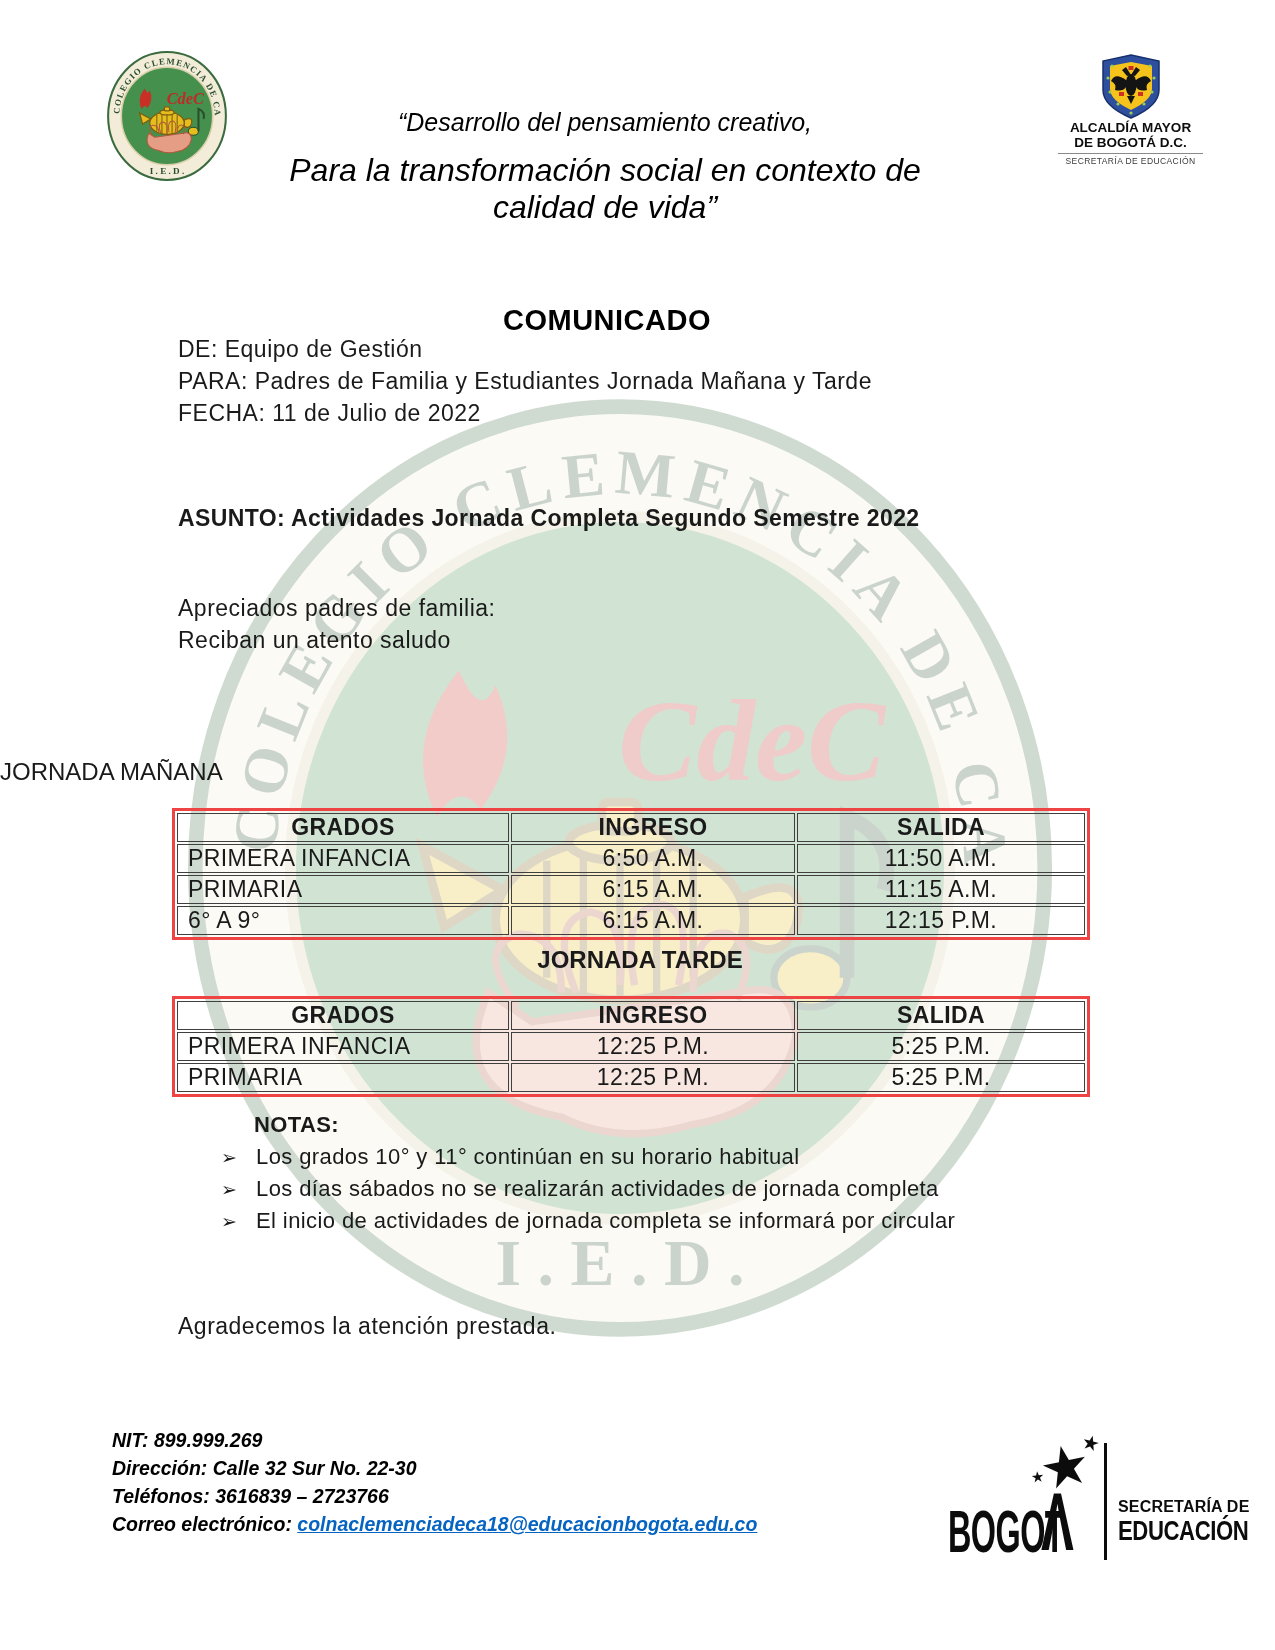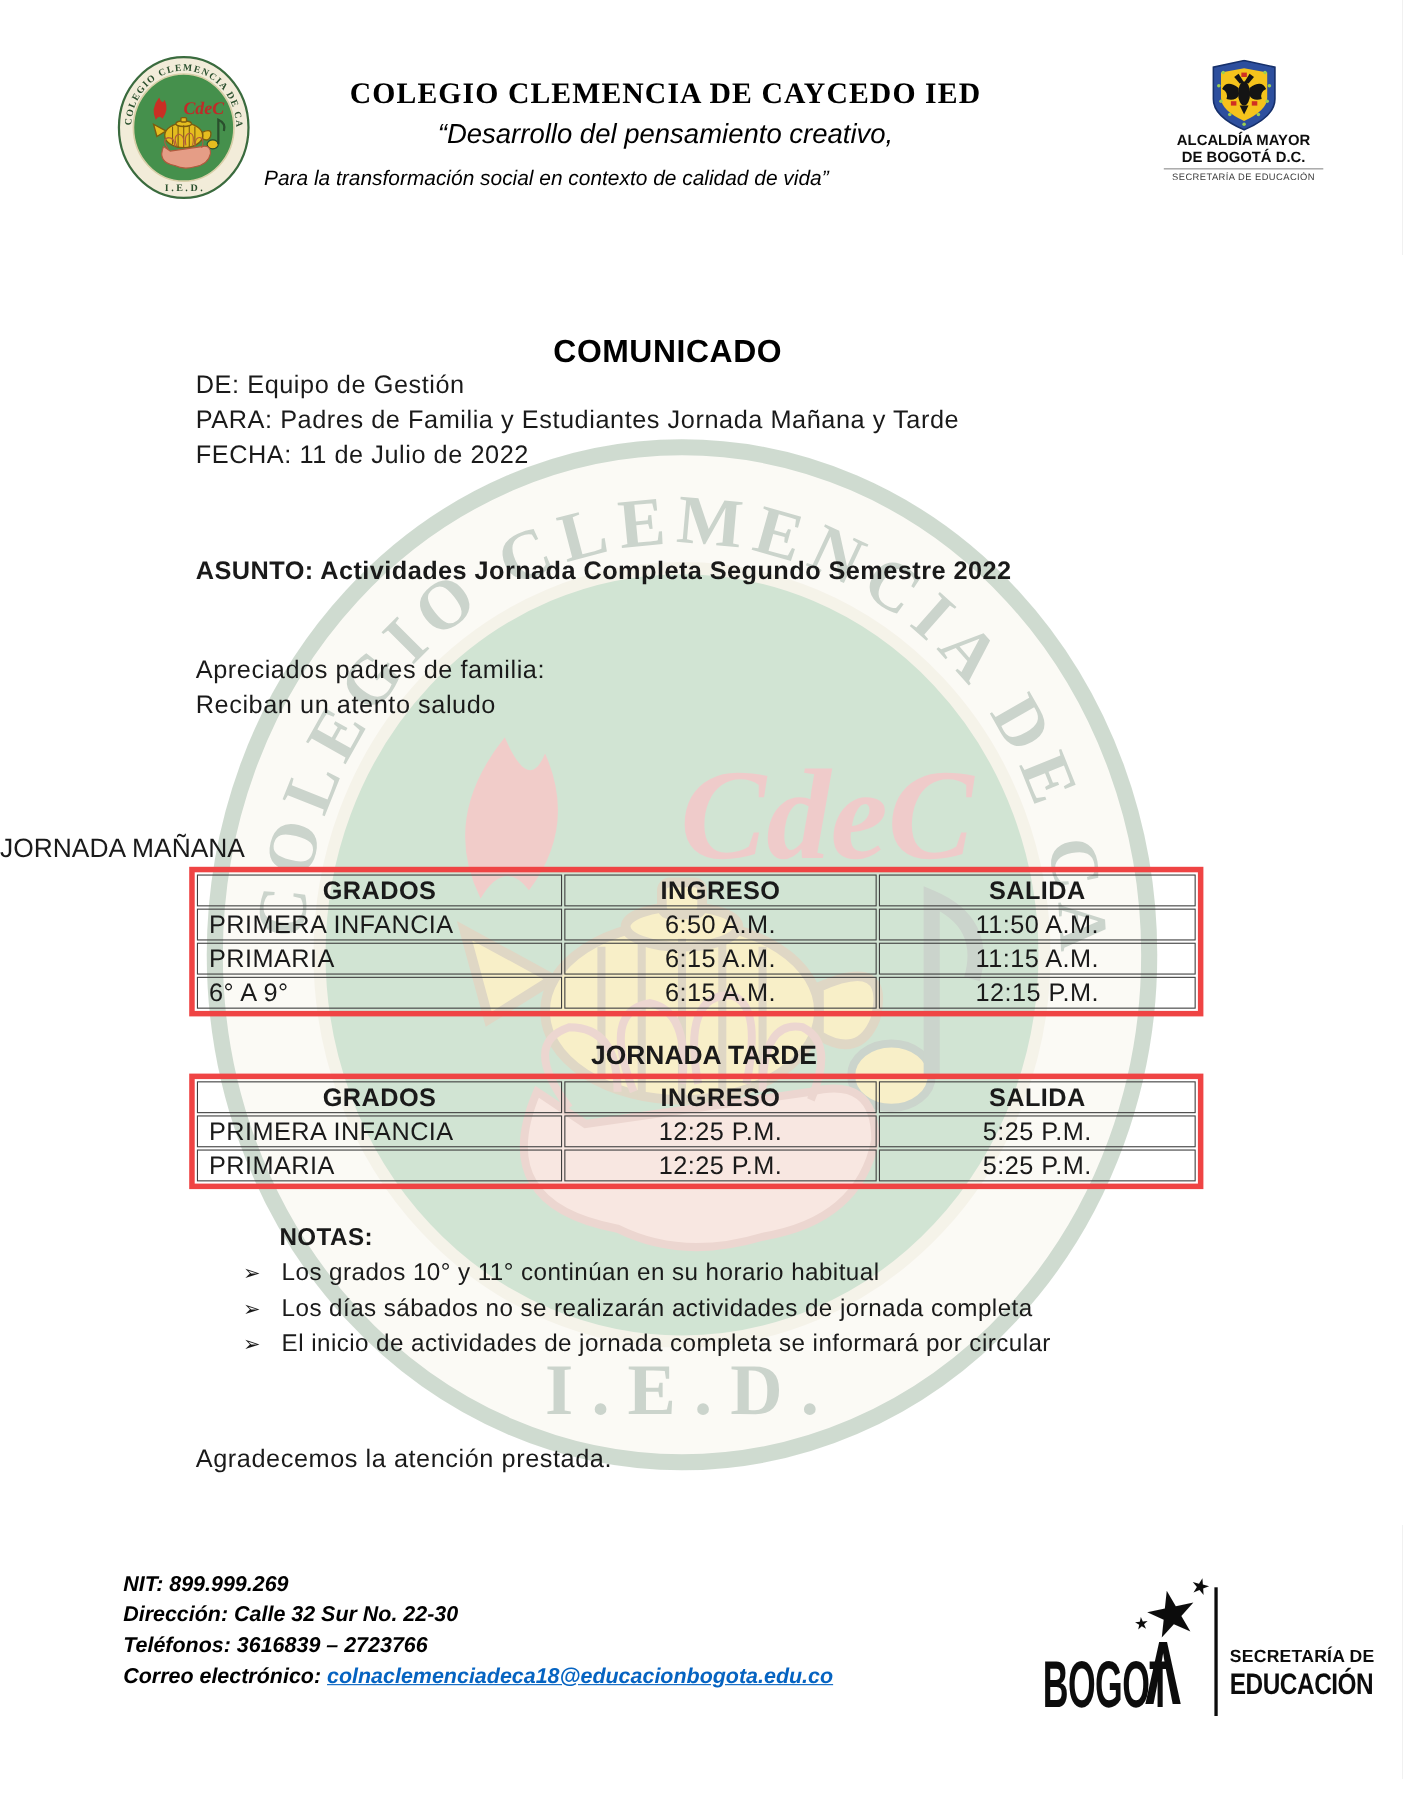--- a/index.html
+++ b/index.html
@@ -10,38 +10,38 @@
     font-family:"Liberation Sans", sans-serif; color:#1a1a1a;
   }
   
   .watermark { position:absolute; left:180px; top:392px; width:880px; height:952px; opacity:0.24; pointer-events:none; }
   
   .school-logo { position:absolute; left:106px; top:50px; width:122px; height:132px; }
   .hdr-title   { position:absolute; left:240px; top:70px;  width:730px; text-align:center;
                  font-family:"Liberation Serif", serif; font-weight:bold; font-size:27px; letter-spacing:1px; color:#000; }
   .hdr-motto1  { position:absolute; left:240px; top:108px; width:730px; text-align:center;
                  font-style:italic; font-size:25px; color:#000; }
-  .hdr-motto2  { position:absolute; left:240px; top:152px; width:730px; text-align:left;
-                 font-style:italic; font-size:19px; color:#000; }
+  .hdr-motto2  { position:absolute; left:240px; top:152px; width:730px; text-align:center;
+                 font-style:italic; font-size:32px; color:#000; }
   .city-logo   { position:absolute; left:1048px; top:54px; width:165px; text-align:center; }
   .city-logo svg { display:block; margin:0 auto; }
   .city-l1, .city-l2 { font-size:13.5px; font-weight:bold; color:#0d0d0d; line-height:15px; }
   .city-rule  { height:1px; background:#8a8a8a; margin:3px 10px 2px 10px; }
   .city-l3    { font-size:8.5px; color:#3a3a3a; letter-spacing:0.4px; }
   
   .doc-title { position:absolute; left:0; top:260px; width:1214px; text-align:center;
                font-weight:bold; font-size:29px; letter-spacing:0.5px; color:#000;margin-top:44px; }
   .meta      { position:absolute; left:178px; top:333px; font-size:23px; line-height:32px; letter-spacing:0.5px; }
   .asunto    { position:absolute; left:178px; top:505px; font-size:23px; font-weight:bold; letter-spacing:0.4px; }
   .greeting  { position:absolute; left:178px; top:592px; font-size:23px; line-height:32px; letter-spacing:0.5px; }
   .intro     { position:absolute; left:178px; top:685px; font-size:23px; line-height:32px; letter-spacing:0.5px; }
   .tbl-title1{ position:absolute; left:0; top:758px; width:1256px; font-size:24px; font-weight:normal; }
   .tbl-title2{ position:absolute; left:0; top:946px; width:1256px; text-align:center; font-size:24px; font-weight:bold;margin-left:12px; }
   .sched { position:absolute; left:172px; border-collapse:separate; border-spacing:2px;
-           border:5px solid #ef4444; table-layout:fixed; width:912px; background:transparent; }
+           border:3px solid #ef4444; table-layout:fixed; width:912px; background:transparent;margin-top:20px; }
   .sched.t1 { top:788px; }
   .sched.t2 { top:976px; }
   .sched th, .sched td { border:1px solid #3f3f3f; font-size:23px; height:29px; padding:0 8px;
                          letter-spacing:0.4px; background:transparent; overflow:hidden; white-space:nowrap; }
   .sched th { font-weight:bold; text-align:center; }
   .sched td { text-align:center; }
   .sched td.lft { text-align:left; padding-left:10px; }
   .notas-title { position:absolute; left:254px; top:1112px; font-size:22px; font-weight:bold; letter-spacing:0.4px; }
   .bullet-row  { position:absolute; left:221px; font-size:22px; letter-spacing:0.4px; }
   .bullet-row .arrow { display:inline-block; width:35px; font-size:19px; }
@@ -101,21 +101,20 @@
   </svg>
 
   <svg class="watermark" viewBox="0 0 120 130">
     <use href="#cc-logo"></use>
   </svg>
 
   <svg class="school-logo" viewBox="0 0 120 130">
     <use href="#cc-logo"></use>
   </svg>
 
-  <div class="hdr-title">COLEGIO CLEMENCIA DE CAYCEDO IED</div>
   <div class="hdr-motto1">“Desarrollo del pensamiento creativo,</div>
   <div class="hdr-motto2">Para la transformación social en contexto de calidad de vida”</div>
 
   <div class="city-logo">
     <svg width="58" height="66" viewBox="0 0 58 66">
       <path d="M29 1 L57 7 V36 Q57 52 29 64 Q1 52 1 36 V7 Z" fill="#2d4f9e" stroke="#16306b" stroke-width="1.5"></path>
       <path d="M29 8 L50 12 V35 Q50 46 29 56 Q8 46 8 35 V12 Z" fill="#f5c31c"></path>
       <g fill="#9acf52">
         <circle cx="10" cy="12" r="1.6"></circle>
           <circle cx="48" cy="12" r="1.6"></circle>

